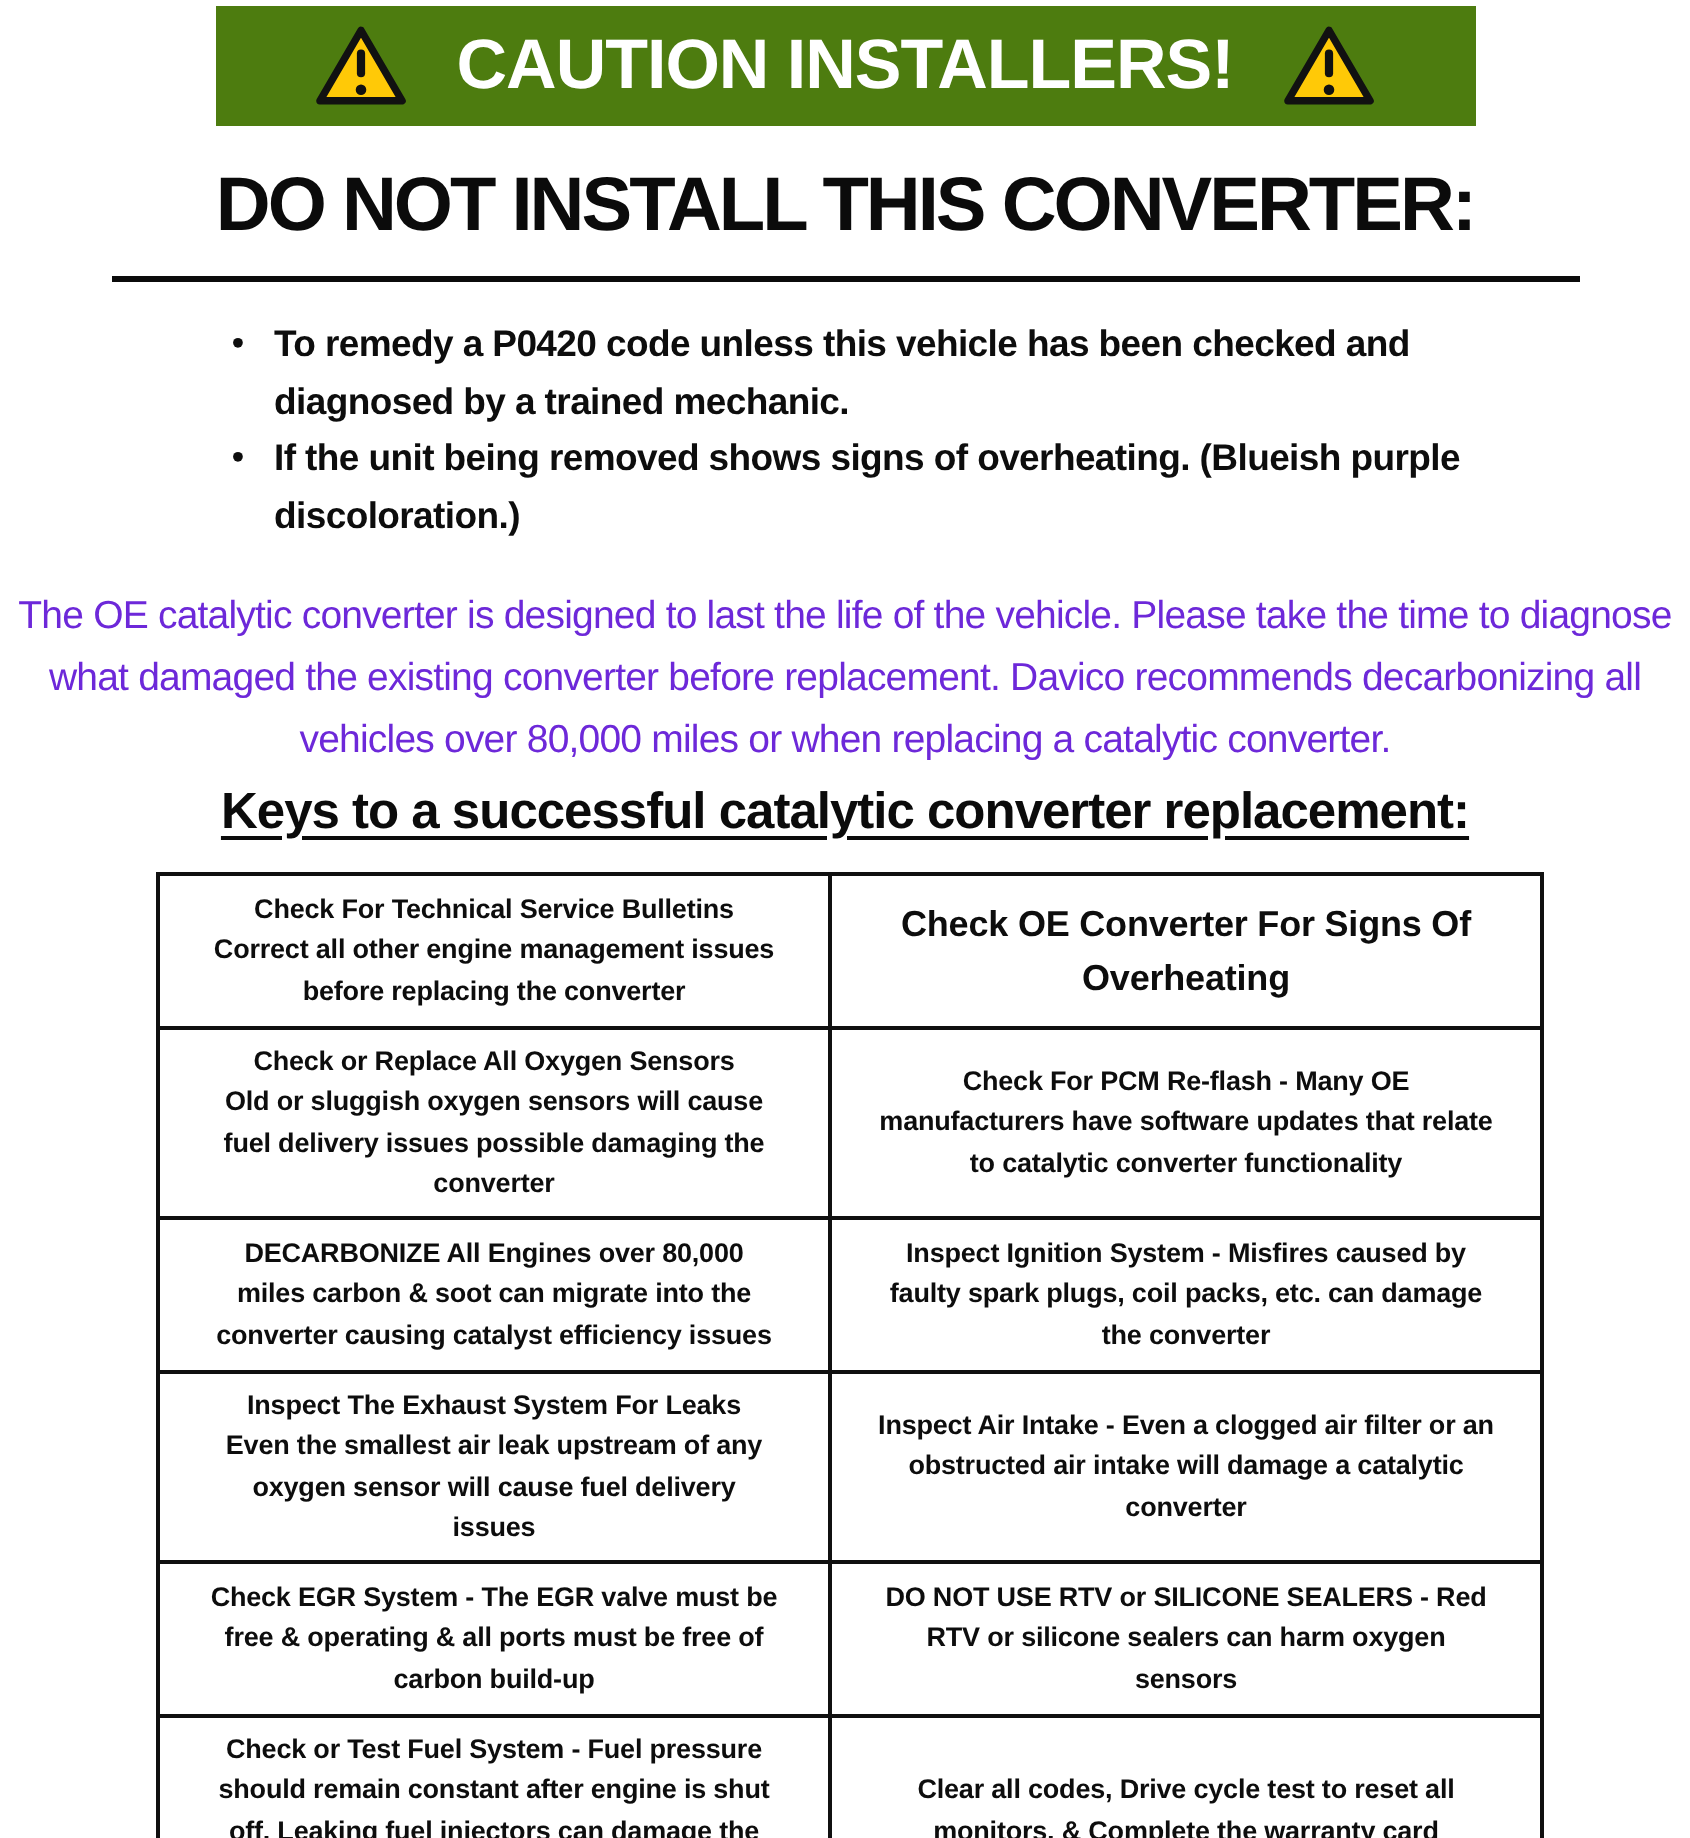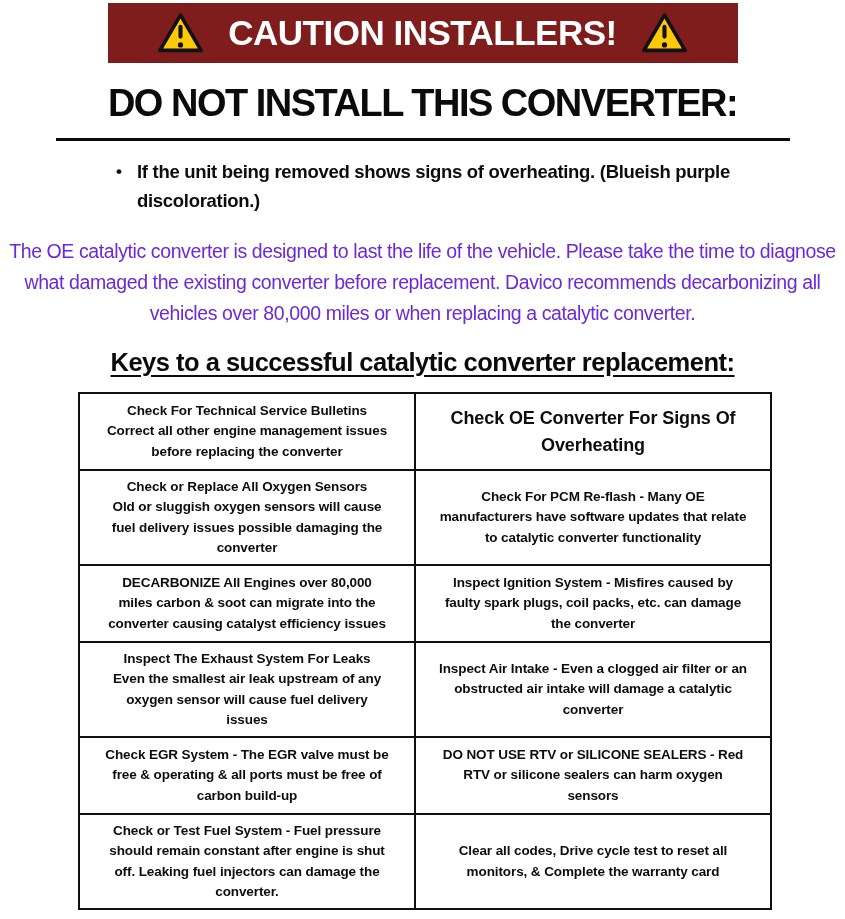--- a/index.html
+++ b/index.html
@@ -4,21 +4,21 @@
 <style>
   * { margin:0; padding:0; box-sizing:border-box; }
   html,body { background:#ffffff; }
   body {
     width:845px; height:919px;
     font-family:"Liberation Sans","DejaVu Sans",sans-serif;
     color:#111; overflow:hidden;
   }
   .banner {
     width:630px; height:60px; margin:3px auto 16px;
-    background:#7f1d1d;
+    background:#4d7c0f;
     display:flex; align-items:center; justify-content:center; gap:24px;
   }
   .banner-text {
     color:#ffffff; font-weight:bold; font-size:35px; letter-spacing:-0.5px;
     white-space:nowrap;
   }
   .warn-svg { display:block; }
   .headline {
     margin-top:19px; text-align:center;
     font-size:38px; font-weight:bold; letter-spacing:-1.5px; color:#0b0b0b;
@@ -34,21 +34,21 @@
     letter-spacing:-0.3px; color:#0d0d0d;
   }
   .warnings li::before {
     content:"•"; position:absolute; left:0; top:0; font-size:17px;
   }
   .advisory {
     width:834px; margin:21px auto 0; text-align:center;
     font-size:19.5px; line-height:31px; color:#6d28d9; letter-spacing:-0.4px;
   }
   .keys {
-    margin-top:19px; text-align:center;
+    margin-top:6px; text-align:center;
     font-size:25.5px; font-weight:bold; letter-spacing:-0.5px;
     text-decoration:underline; text-underline-offset:4px; color:#0b0b0b;
   }
   table.keys-table {
     border-collapse:collapse; margin:15px 0 0 78px;
     width:688px; table-layout:fixed;
   }
   .keys-table td {
     border:2.5px solid #101010;
     height:77px; vertical-align:middle; text-align:center;
@@ -79,20 +79,21 @@
       <circle cx="32" cy="44.5" r="3.6" fill="#111111"></circle>
     </svg>
   </span>
 </div>
 
 <div class="headline">DO NOT INSTALL THIS CONVERTER:</div>
 
 <div class="rule"></div>
 
 <ul class="warnings">
+  <li>To remedy a P0420 code unless this vehicle has been checked and diagnosed by a trained mechanic.</li>
   <li>If the unit being removed shows signs of overheating. (Blueish purple discoloration.)</li>
 </ul>
 
 <p class="advisory">The OE catalytic converter is designed to last the life of the vehicle. Please take the time to diagnose what damaged the existing converter before replacement. Davico recommends decarbonizing all vehicles over 80,000 miles or when replacing a catalytic converter.</p>
 
 <div class="keys">Keys to a successful catalytic converter replacement:</div>
 
 <table class="keys-table">
   <tbody>
     <tr>

